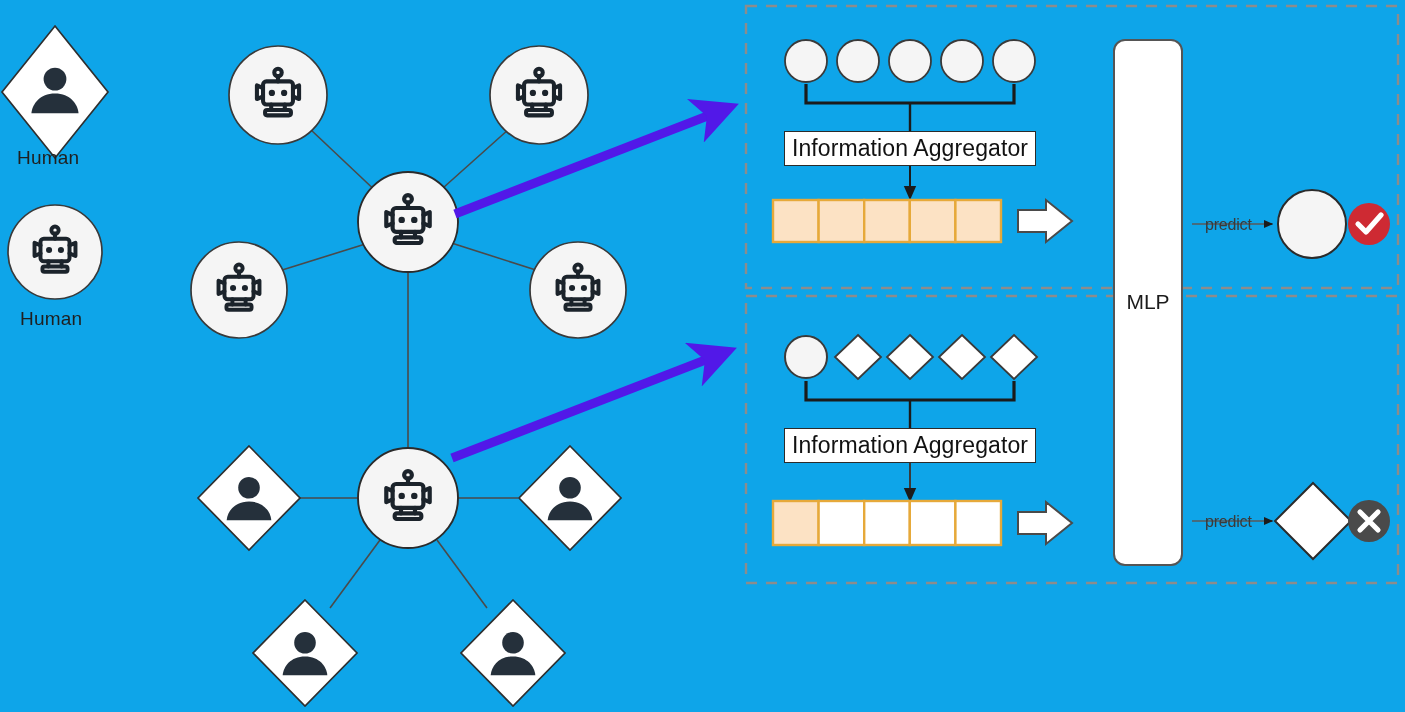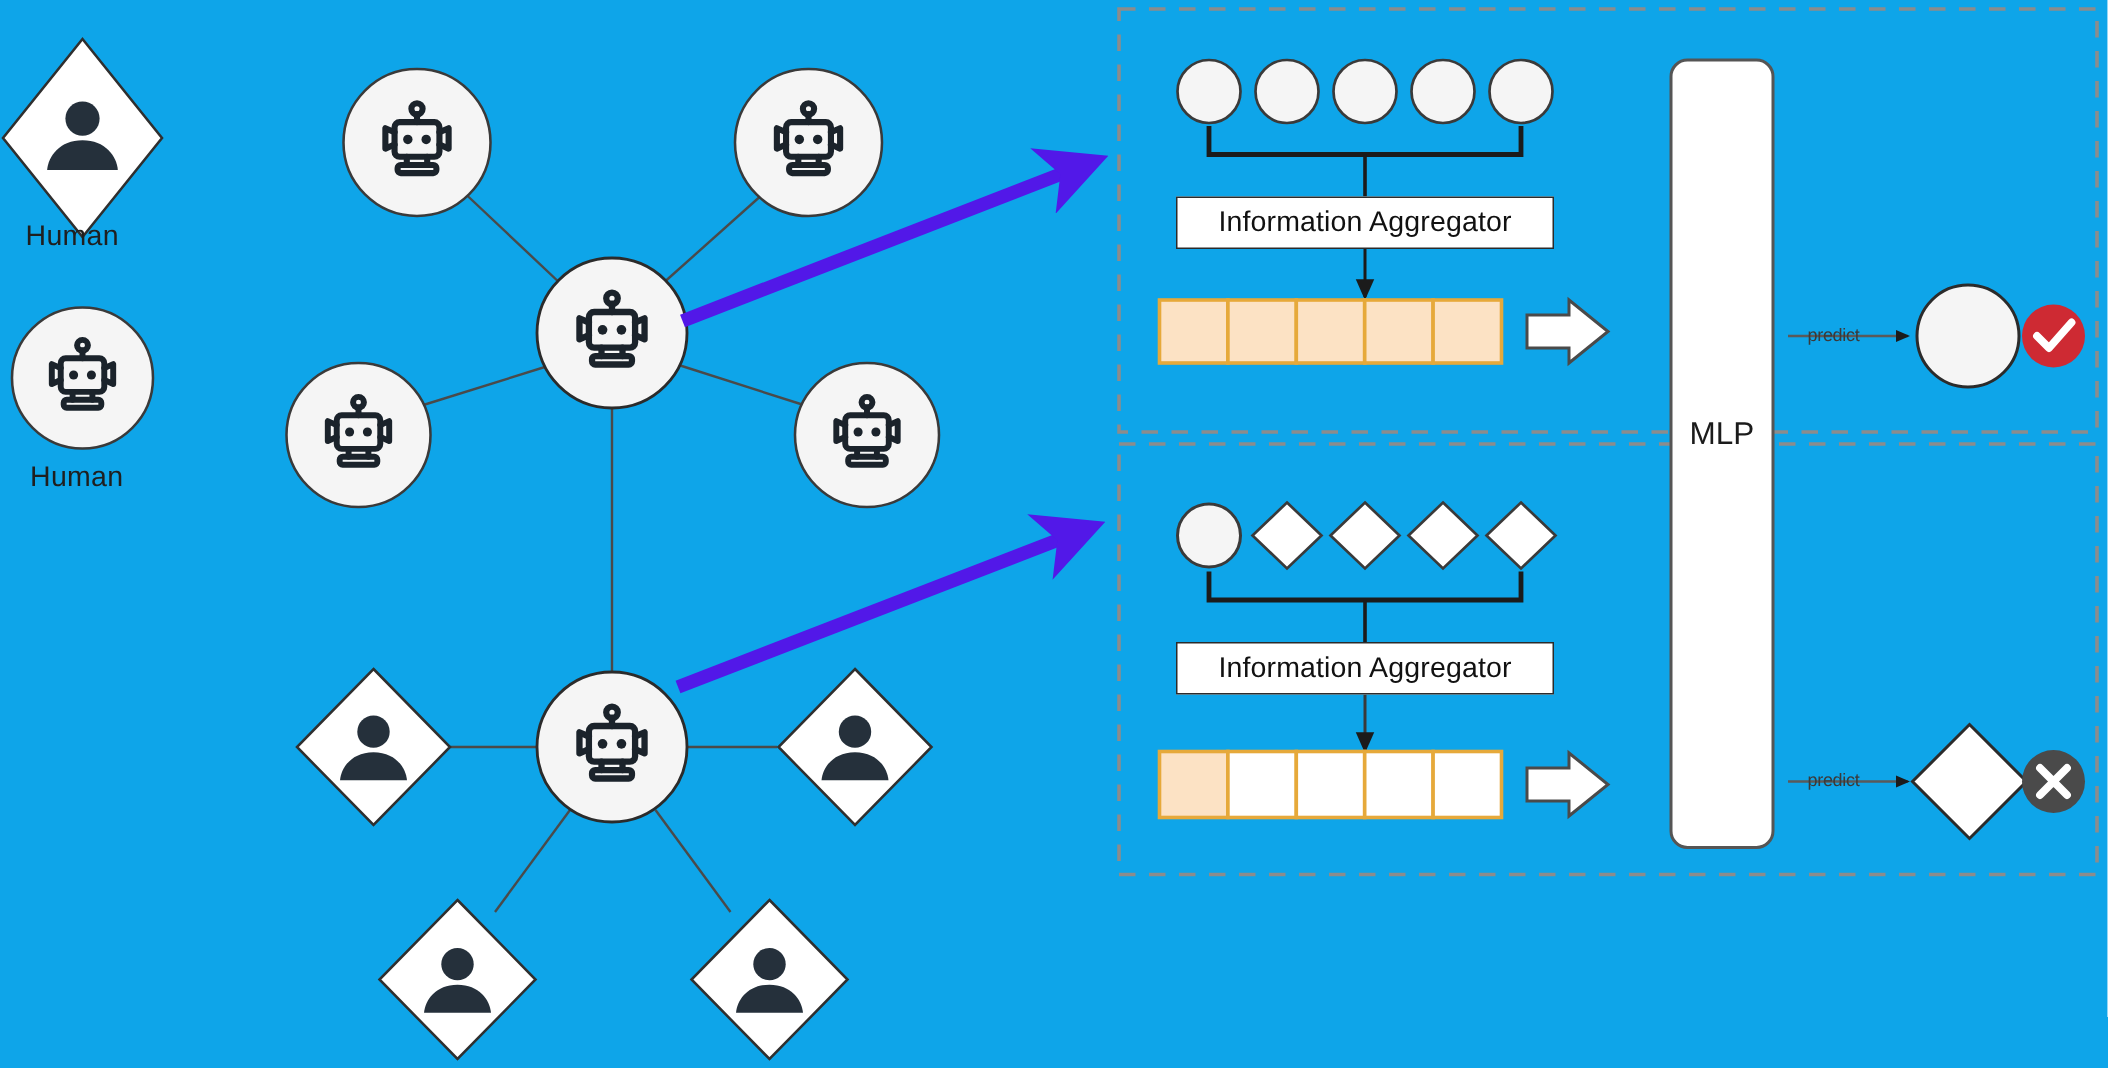--- a/index.html
+++ b/index.html
@@ -8,27 +8,27 @@
   #svgroot{position:absolute;left:0;top:0;width:1405px;height:712px;}
 
   .legend-label{
     position:absolute; font-size:19px; color:#1f1f1f; letter-spacing:.2px;
     white-space:nowrap;
   }
   .ia-box{
     position:absolute; box-sizing:border-box;
     border:1.6px solid #2b2b2b; background:#ffffff;
     display:flex; align-items:center; justify-content:center;
-    font-size:19px; color:#111; letter-spacing:.1px;
+    font-size:23px; color:#111; letter-spacing:.1px;
   }
   .mlp-label{
     position:absolute; font-size:21px; color:#1b1b1b; white-space:nowrap;
   }
   .predict-label{
-    position:absolute; font-size:12px; color:#3a3a3a; white-space:nowrap;
+    position:absolute; font-size:16px; color:#3a3a3a; white-space:nowrap;
     letter-spacing:-.2px;
   }
 </style>
 </head>
 <body>
 
 <div id="stage">
 
   <svg id="svgroot" viewBox="0 0 1405 712">
     <defs>
@@ -202,19 +202,19 @@
     <rect x="1114" y="40" width="68" height="525" rx="11" ry="11" fill="#ffffff" stroke="#555" stroke-width="2"></rect>
   </svg>
 
   <div class="legend-label" style="left:17px; top:147px;">Human</div>
   <div class="legend-label" style="left:20px; top:308px;">Human</div>
 
   <div class="ia-box" style="left:784px; top:131px; width:252px; height:35px;">Information Aggregator</div>
 
   <div class="ia-box" style="left:784px; top:428px; width:252px; height:35px;">Information Aggregator</div>
 
-  <div class="mlp-label" style="left:1118px; top:278px; width:60px; text-align:center;">MLP</div>
+  <div class="mlp-label" style="left:1118px; top:290px; width:60px; text-align:center;">MLP</div>
 
   <div class="predict-label" style="left:1205px; top:216px;">predict</div>
 
   <div class="predict-label" style="left:1205px; top:513px;">predict</div>
 
 </div>
 
 </body></html>

